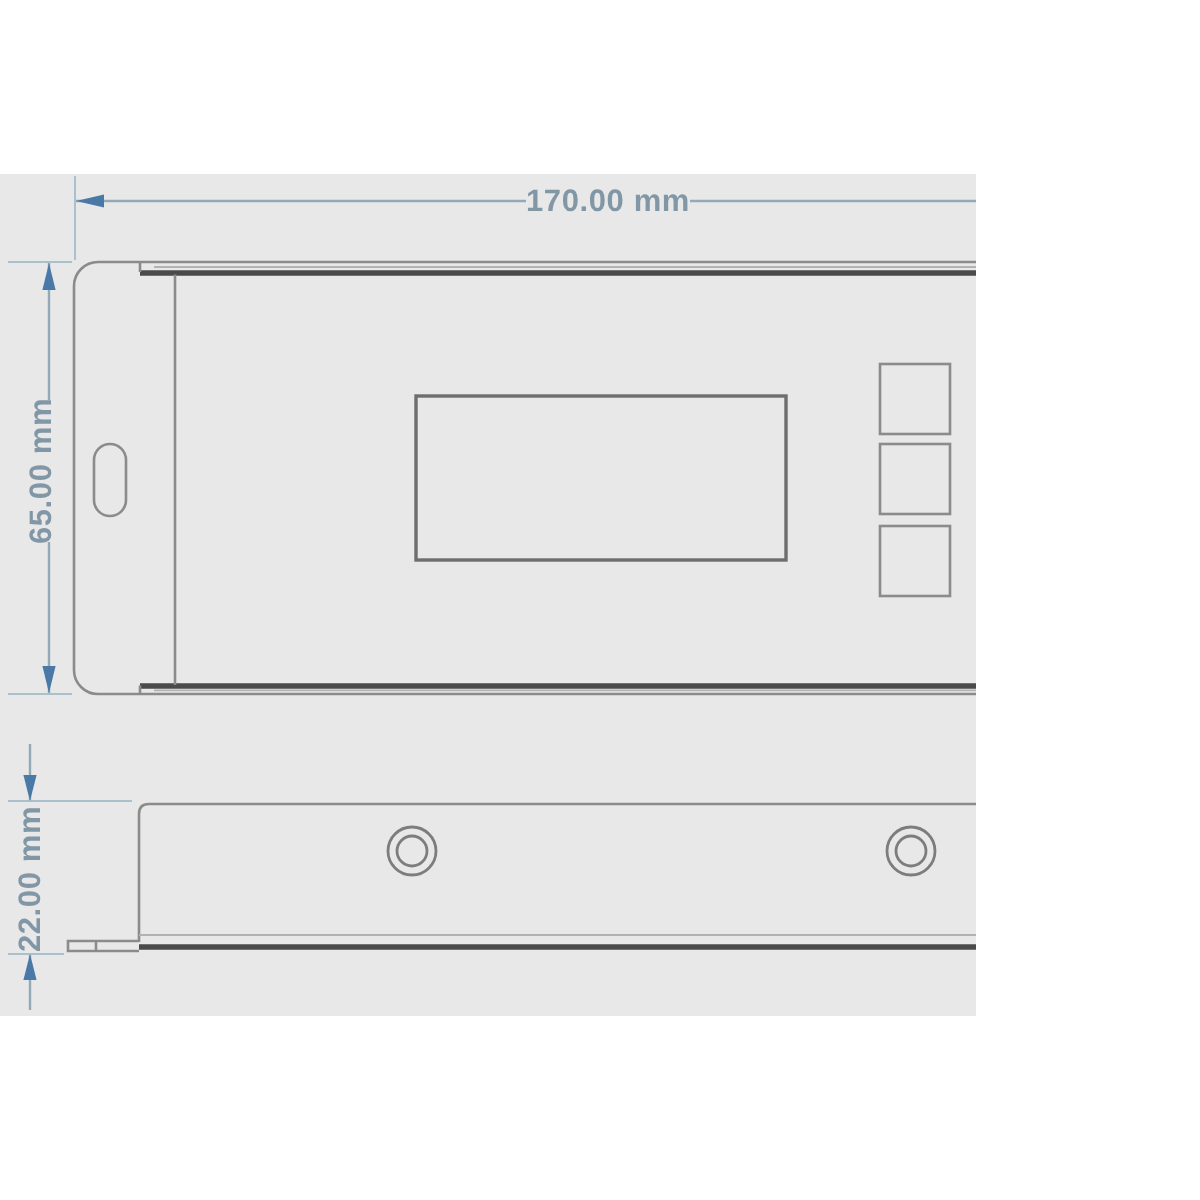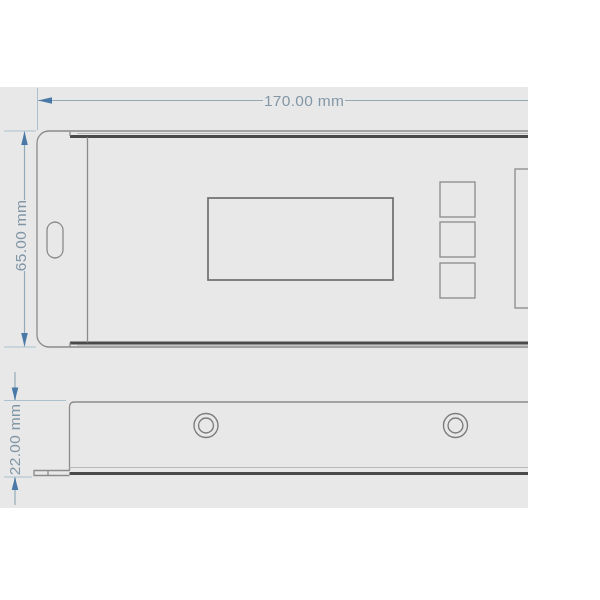--- a/index.html
+++ b/index.html
@@ -1,22 +1,23 @@
 <!DOCTYPE html>
 <html style="--page_bg: #ffffff; --canvas_bg: #e8e8e8; --outline: #8b8b8b; --outline_light: #b2b2b2; --outline_medium: #7d7d7d; --outline_strong: #6e6e6e; --outline_dark: #4a4a4a; --dim_ext: #abc0cd; --dim_line: #93a9b8; --dim_arrow: #4a79a8; --dim_text: #8297a6;"><head>
 <meta charset="utf-8">
 <style>
   html, body { margin: 0; padding: 0; }
   .page {
     position: relative;
-    width: 528px;
+    width: 488px;
     height: 600px;
     background: var(--page_bg, #ffffff);
     overflow: hidden;
     font-family: "Liberation Sans", sans-serif;
+    font-weight: bold;
   }
   .canvas {
     position: absolute;
     left: 0; top: 87px;
     width: 600px; height: 421px;
     background: var(--canvas_bg, #e8e8e8);
   }
   svg.drawing { position: absolute; left: 0; top: 0; }
 
   .ol  { stroke: var(--outline, #8b8b8b); fill: none; stroke-width: 1.3; }

